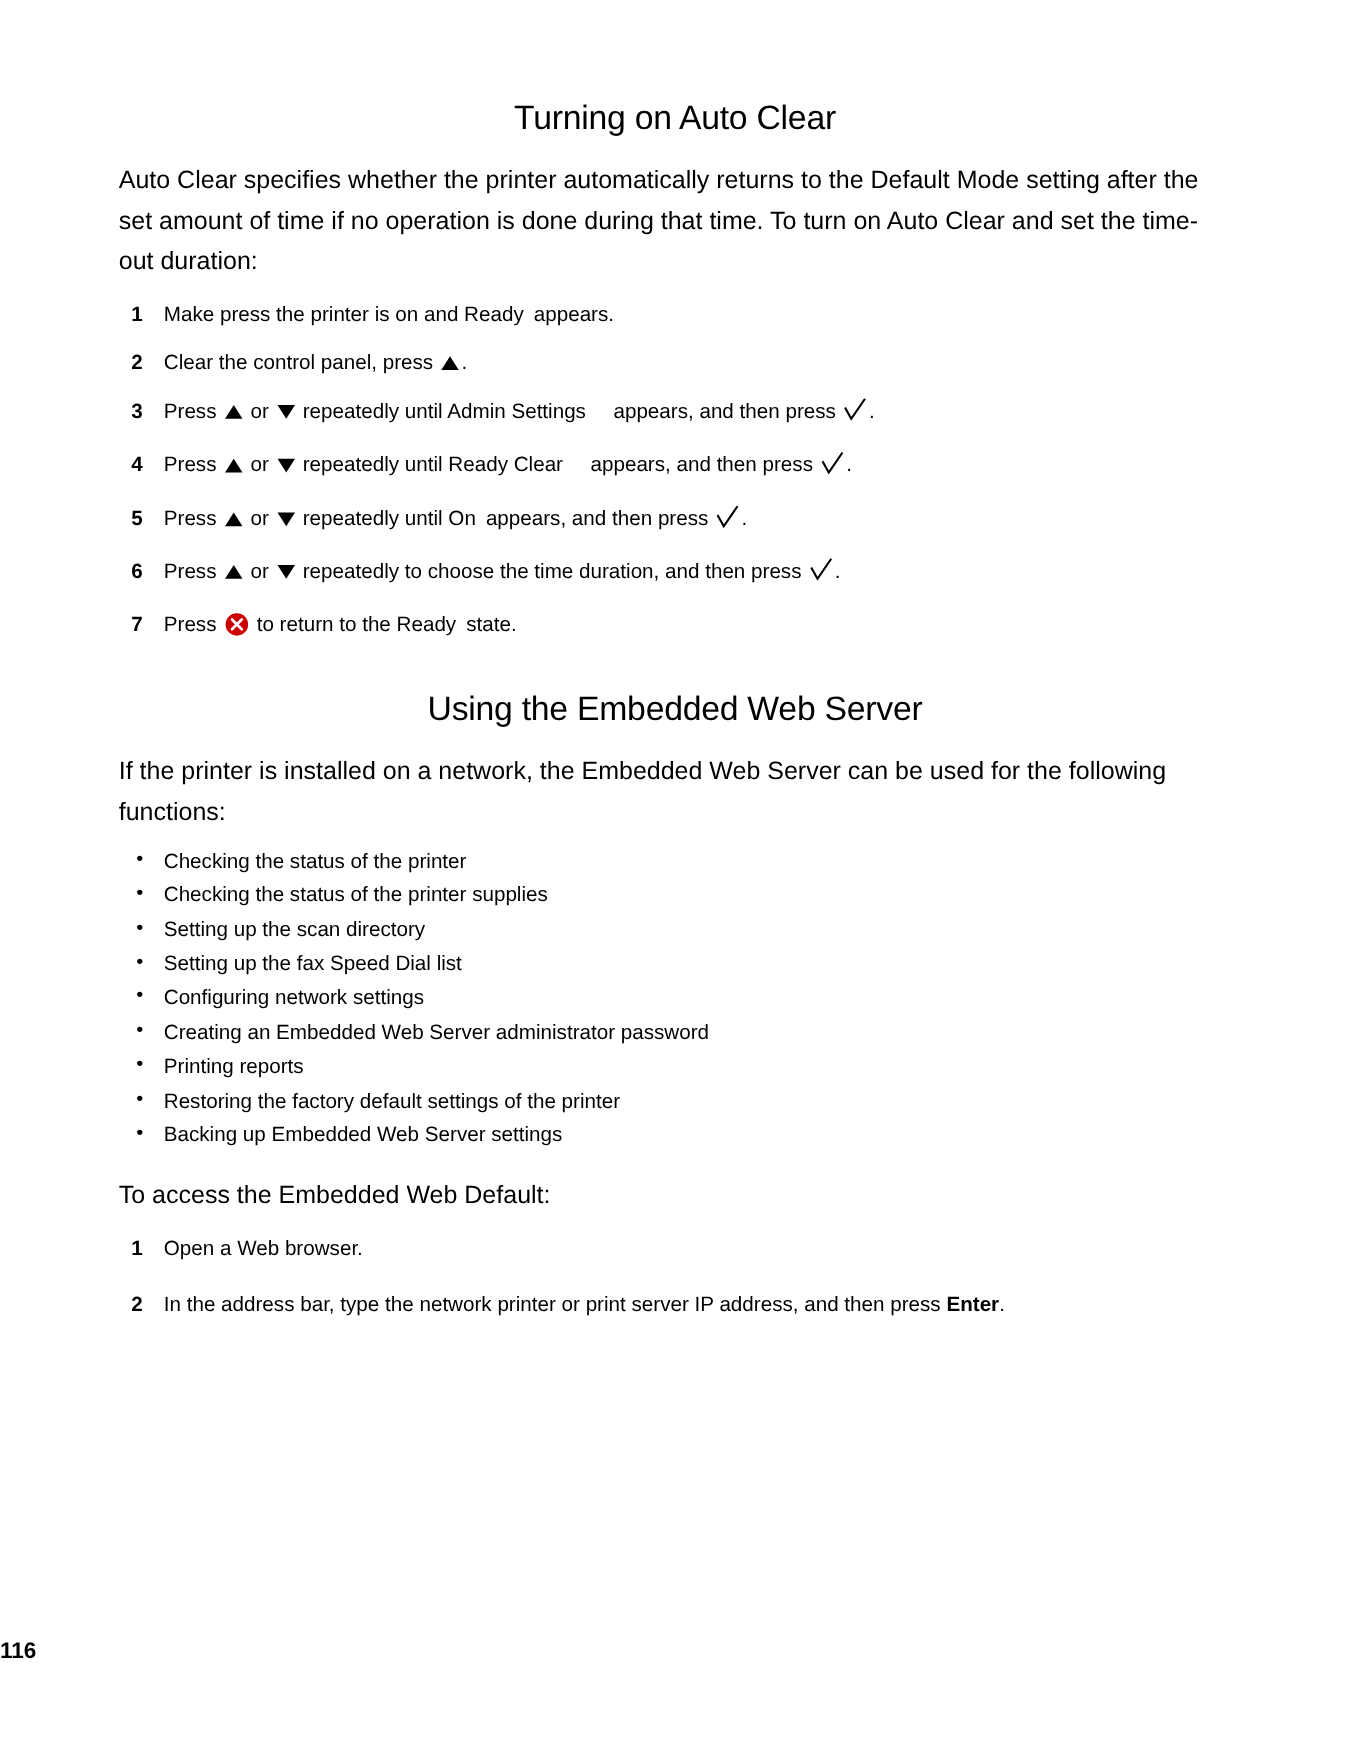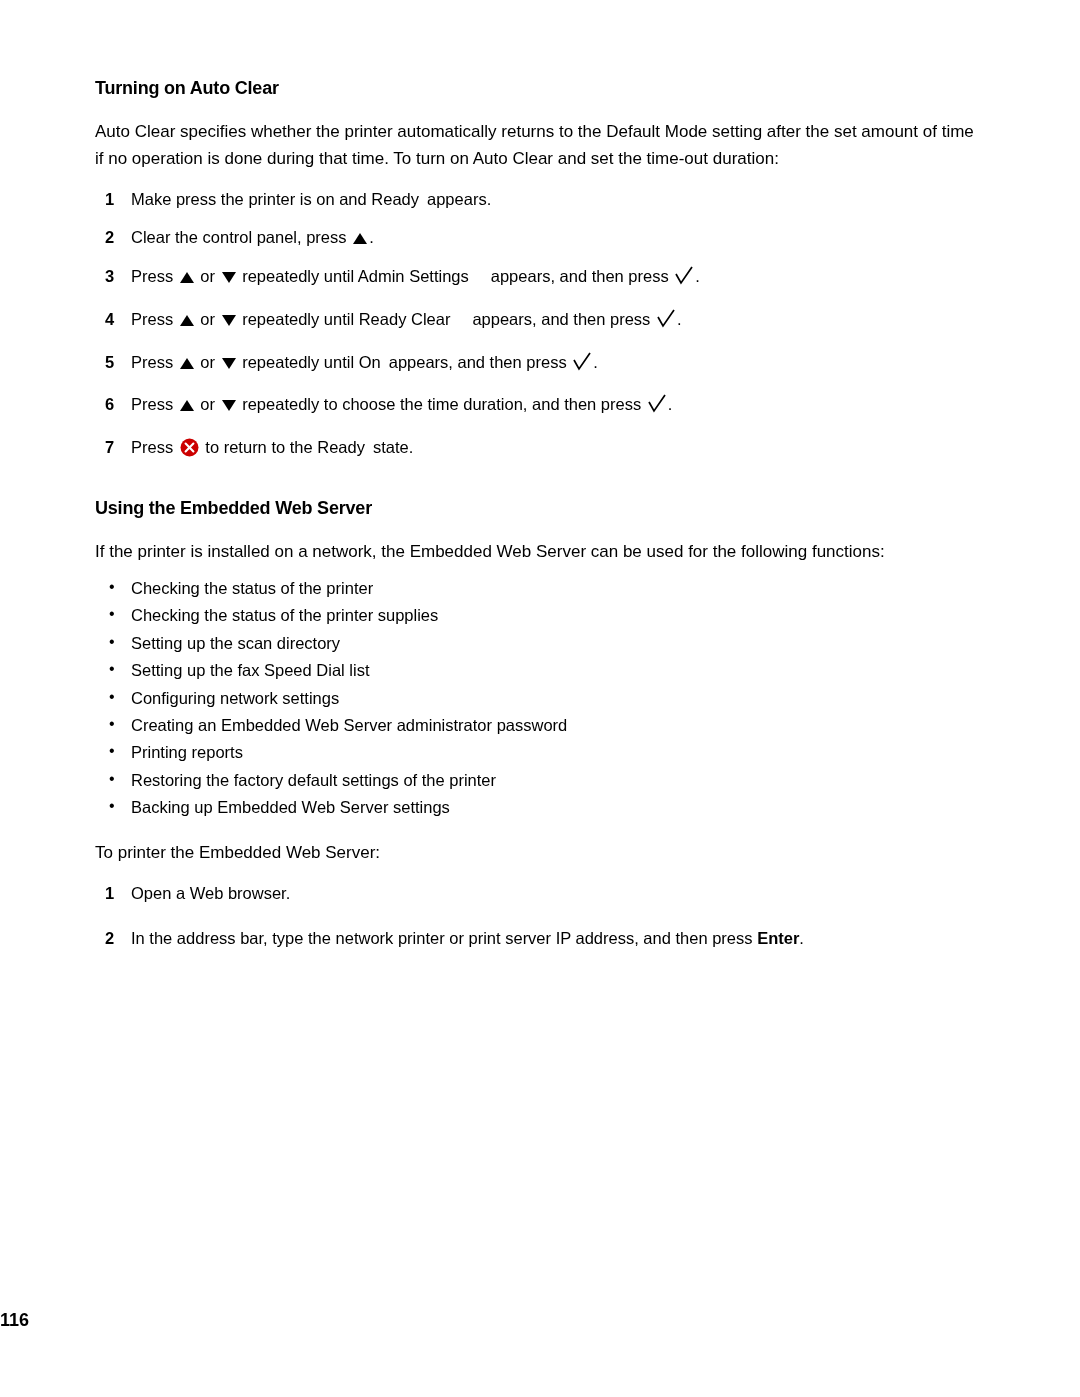--- a/index.html
+++ b/index.html
@@ -21,31 +21,32 @@
     box-sizing: border-box;
     padding: 0;
   }
   .content {
     position: absolute;
     left: 95px;
     top: 78px;
     width: 890px;
   }
   h1.section-title {
-    font-size: 18px;
-    font-weight: bold;
+    font-size: 27px;
+    font-weight: normal;
     margin: 0 0 0 0;
     letter-spacing: -0.2px;
     line-height: 1.2;
+    text-align: center;
   }
   h1.section-title.second {
     margin-top: 0;
   }
   p.body-text {
-    font-size: 17px;
+    font-size: 20px;
     line-height: 1.62;
     margin: 18px 0 0 0;
     text-align: left;
   }
   .steps {
     margin: 14px 0 0 0;
     padding: 0;
     list-style: none;
   }
   .steps li {
@@ -179,21 +180,21 @@
         <li><span class="dot">•</span><span>Checking the status of the printer supplies</span></li>
         <li><span class="dot">•</span><span>Setting up the scan directory</span></li>
         <li><span class="dot">•</span><span>Setting up the fax Speed Dial list</span></li>
         <li><span class="dot">•</span><span>Configuring network settings</span></li>
         <li><span class="dot">•</span><span>Creating an Embedded Web Server administrator password</span></li>
         <li><span class="dot">•</span><span>Printing reports</span></li>
         <li><span class="dot">•</span><span>Restoring the factory default settings of the printer</span></li>
         <li><span class="dot">•</span><span>Backing up Embedded Web Server settings</span></li>
       </ul>
 
-    <p class="body-text access-line">To printer the Embedded Web Server:</p>
+    <p class="body-text access-line">To access the Embedded Web Default:</p>
 
     <ol class="steps steps2" id="steps2">
         <li><span class="num">1</span><span>Open a Web browser.</span></li>
         <li><span class="num">2</span><span>In the address bar, type the network printer or print server IP address, and then press </span><b class="inline-bold">Enter</b><span>.</span></li>
       </ol>
 
   </div>
 
   <div class="page-number">116</div>
 

